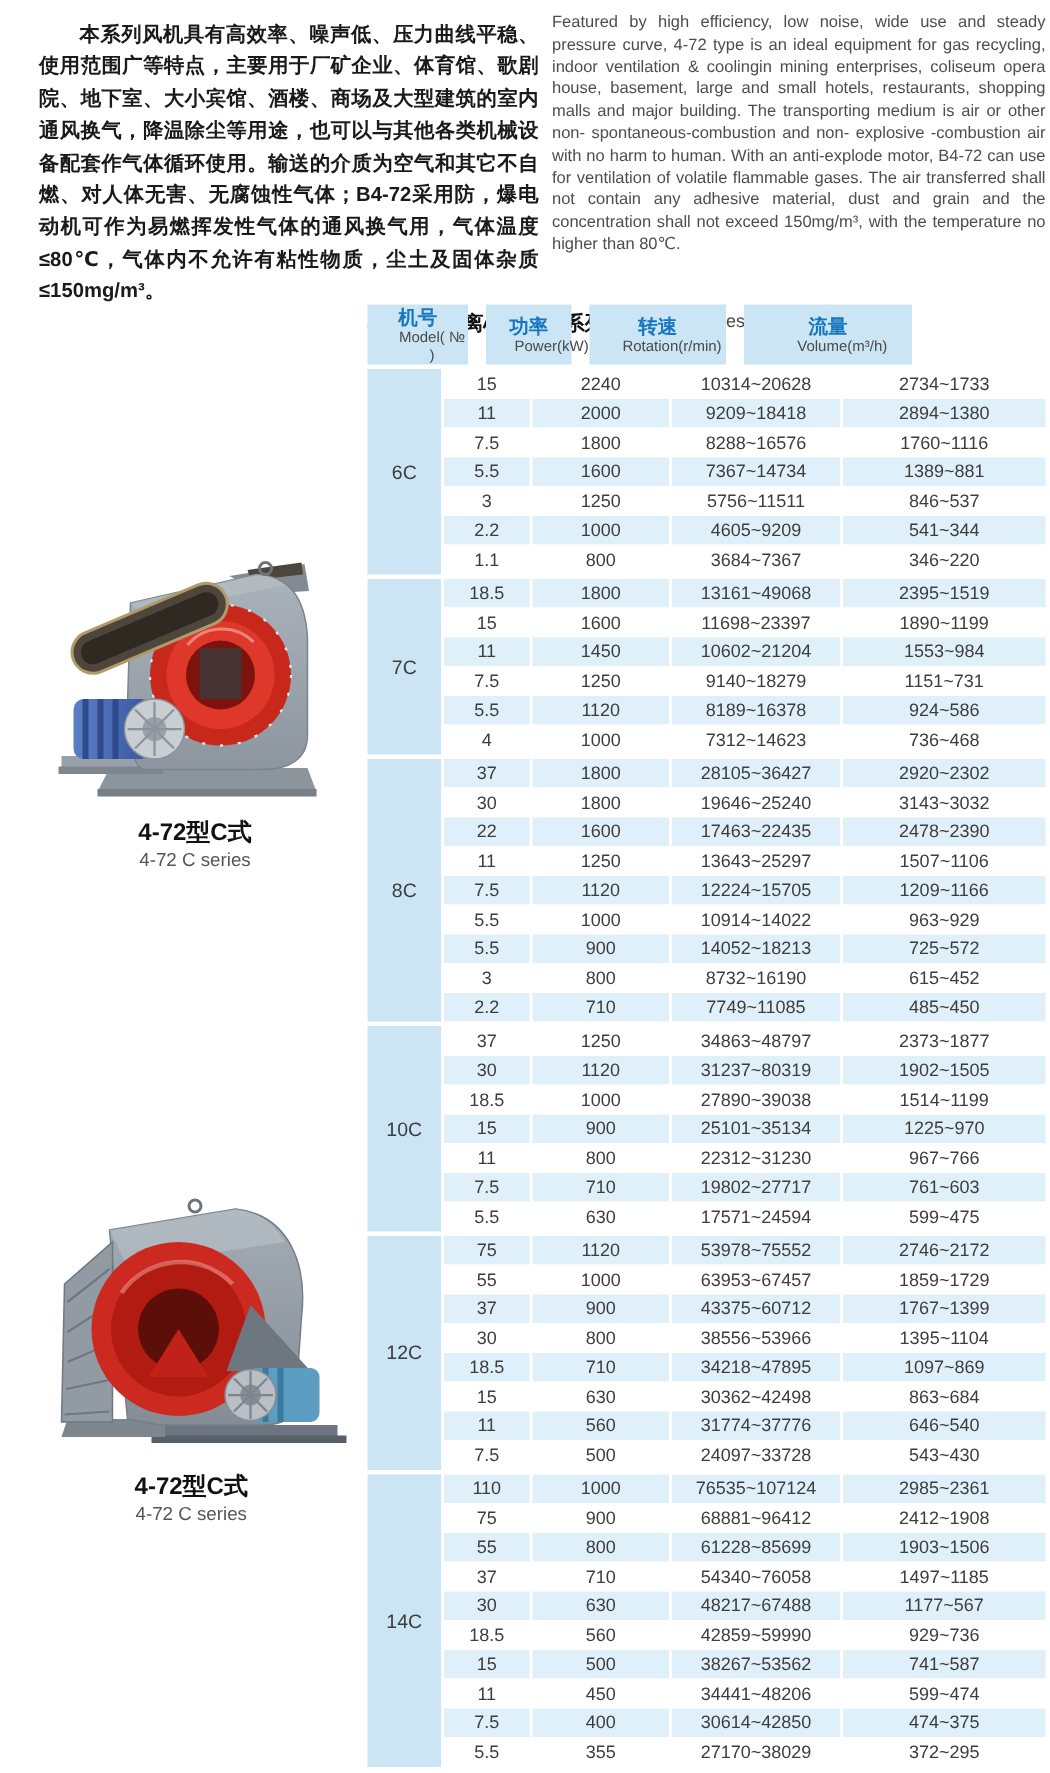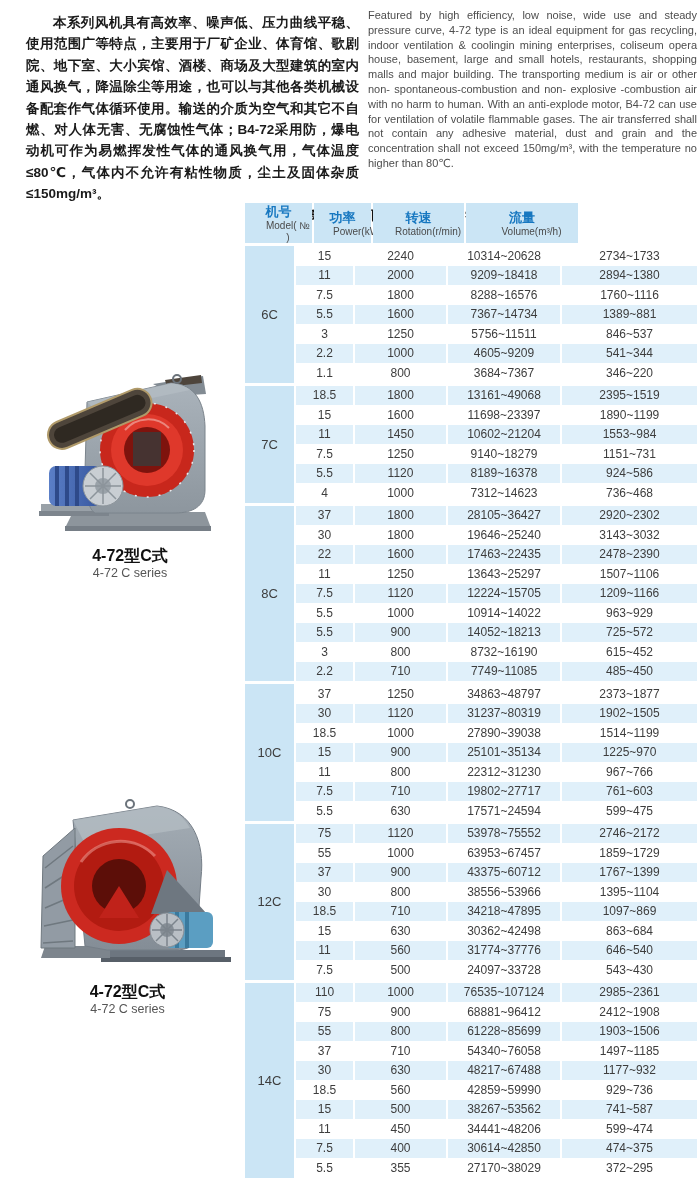--- a/index.html
+++ b/index.html
@@ -29,21 +29,21 @@
   .cap-cn{font-size:16px;font-weight:bold;color:#111;line-height:19px;}
   .cap-en{font-size:12.5px;color:#555;line-height:16px;}
 
   
   .tbl-title{left:245px;top:179px;width:452px;display:flex;align-items:flex-start;gap:22px;margin-top:28px;}
   .tbl-title-cn{font-size:13.5px;font-weight:bold;color:#111;}
   .tbl-title-en{font-size:12px;color:#4a4a4a;}
 
   
   .tbl{left:245px;top:203px;width:452px;}
-  .hrow{display:flex;gap:2px;}
+  .hrow{display:flex;gap:12px;}
   .hcell{
     height:40px;background:var(--header-bg);text-align:center;
     display:flex;flex-direction:column;justify-content:center;
   }
   .hcn{font-size:13px;font-weight:bold;color:var(--header-text);line-height:17px;}
   .hen{font-size:10px;color:#4a4a4a;line-height:12px;padding-left:19px;}
   .section{display:flex;gap:2px;margin-top:3px;}
   .mcell{
     background:var(--header-bg);display:flex;align-items:center;justify-content:center;
     font-size:13px;color:var(--body-text);
@@ -453,21 +453,21 @@
           <div class="srow">
             <div class="cell c1">37</div>
             <div class="cell c2">710</div>
             <div class="cell c3">54340~76058</div>
             <div class="cell c4">1497~1185</div>
           </div>
           <div class="srow alt">
             <div class="cell c1">30</div>
             <div class="cell c2">630</div>
             <div class="cell c3">48217~67488</div>
-            <div class="cell c4">1177~932</div>
+            <div class="cell c4">1177~567</div>
           </div>
           <div class="srow">
             <div class="cell c1">18.5</div>
             <div class="cell c2">560</div>
             <div class="cell c3">42859~59990</div>
             <div class="cell c4">929~736</div>
           </div>
           <div class="srow alt">
             <div class="cell c1">15</div>
             <div class="cell c2">500</div>

